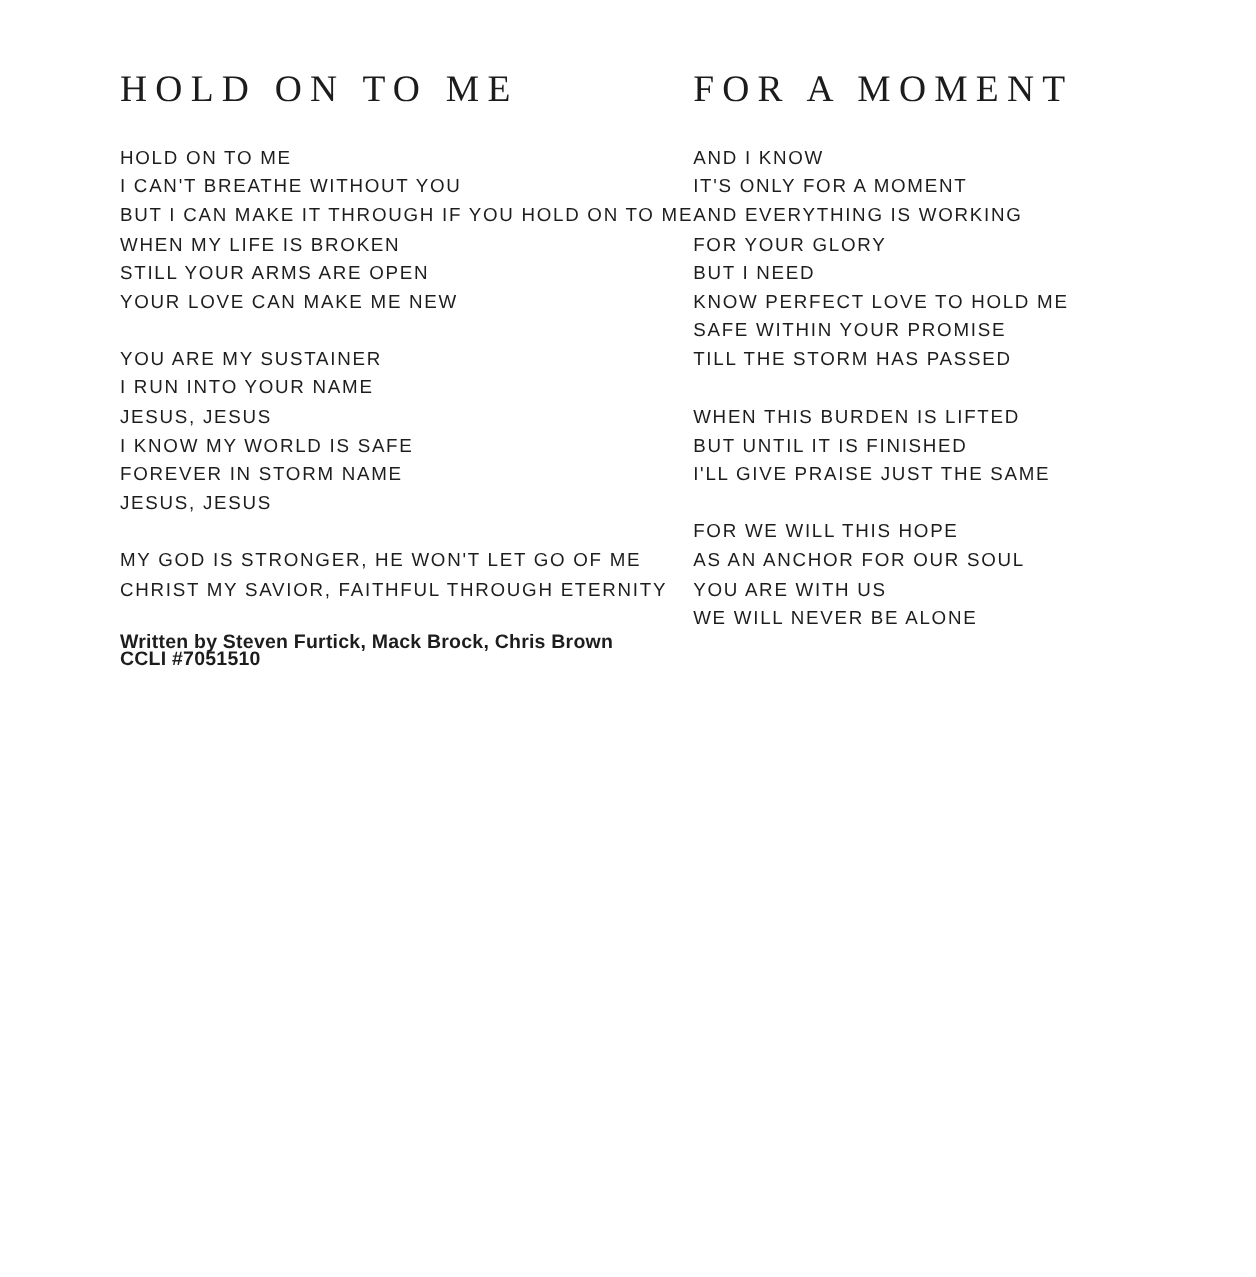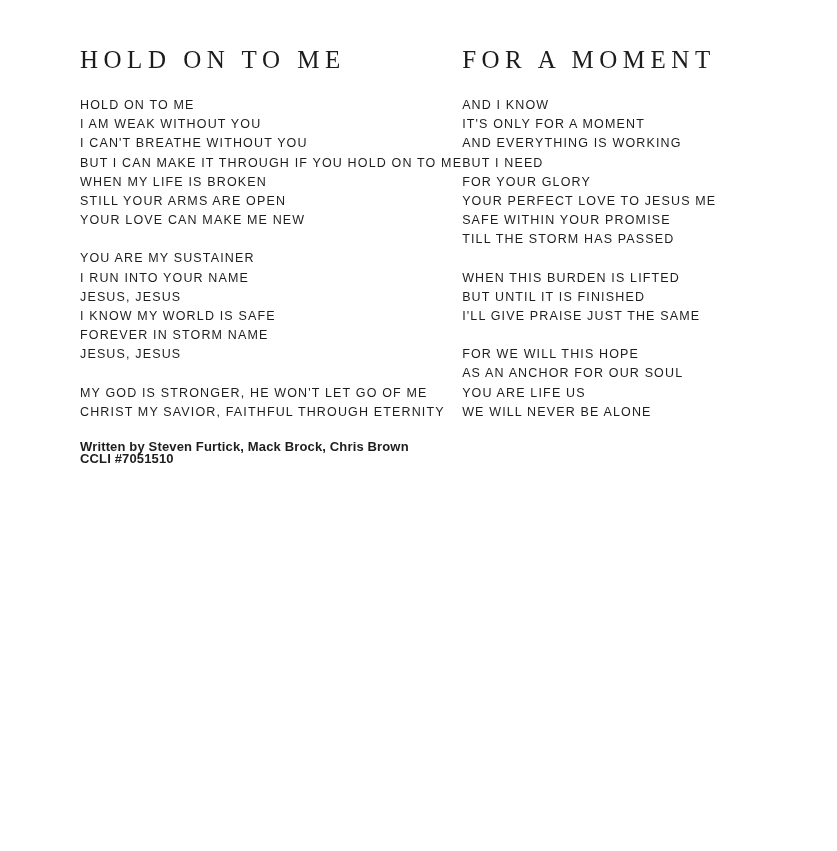--- a/index.html
+++ b/index.html
@@ -72,21 +72,20 @@
 <body>
 
 <div class="page">
   <div class="columns">
 
     <div class="column left">
       <h1 class="song-title">HOLD ON TO ME</h1>
 
       <div class="stanza">
         <div class="line">HOLD ON TO ME</div>
-        <div class="line">I AM WEAK WITHOUT YOU</div>
         <div class="line">I CAN'T BREATHE WITHOUT YOU</div>
         <div class="line">BUT I CAN MAKE IT THROUGH IF YOU HOLD ON TO ME</div>
         <div class="line">WHEN MY LIFE IS BROKEN</div>
         <div class="line">STILL YOUR ARMS ARE OPEN</div>
         <div class="line">YOUR LOVE CAN MAKE ME NEW</div>
       </div>
 
       <div class="stanza">
         <div class="line">YOU ARE MY SUSTAINER</div>
         <div class="line">I RUN INTO YOUR NAME</div>
@@ -108,36 +107,36 @@
     </div>
 
     <div class="column right">
       <h1 class="song-title">FOR A MOMENT</h1>
 
 
       <div class="stanza">
         <div class="line">AND I KNOW</div>
         <div class="line">IT'S ONLY FOR A MOMENT</div>
         <div class="line">AND EVERYTHING IS WORKING</div>
+        <div class="line">FOR YOUR GLORY</div>
         <div class="line">BUT I NEED</div>
-        <div class="line">FOR YOUR GLORY</div>
-        <div class="line">YOUR PERFECT LOVE TO JESUS ME</div>
+        <div class="line">KNOW PERFECT LOVE TO HOLD ME</div>
         <div class="line">SAFE WITHIN YOUR PROMISE</div>
         <div class="line">TILL THE STORM HAS PASSED</div>
       </div>
 
       <div class="stanza">
         <div class="line">WHEN THIS BURDEN IS LIFTED</div>
         <div class="line">BUT UNTIL IT IS FINISHED</div>
         <div class="line">I'LL GIVE PRAISE JUST THE SAME</div>
       </div>
 
       <div class="stanza">
         <div class="line">FOR WE WILL THIS HOPE</div>
         <div class="line">AS AN ANCHOR FOR OUR SOUL</div>
-        <div class="line">YOU ARE LIFE US</div>
+        <div class="line">YOU ARE WITH US</div>
         <div class="line">WE WILL NEVER BE ALONE</div>
       </div>
 
     </div>
 
   </div>
 </div>
 
 </body></html>

